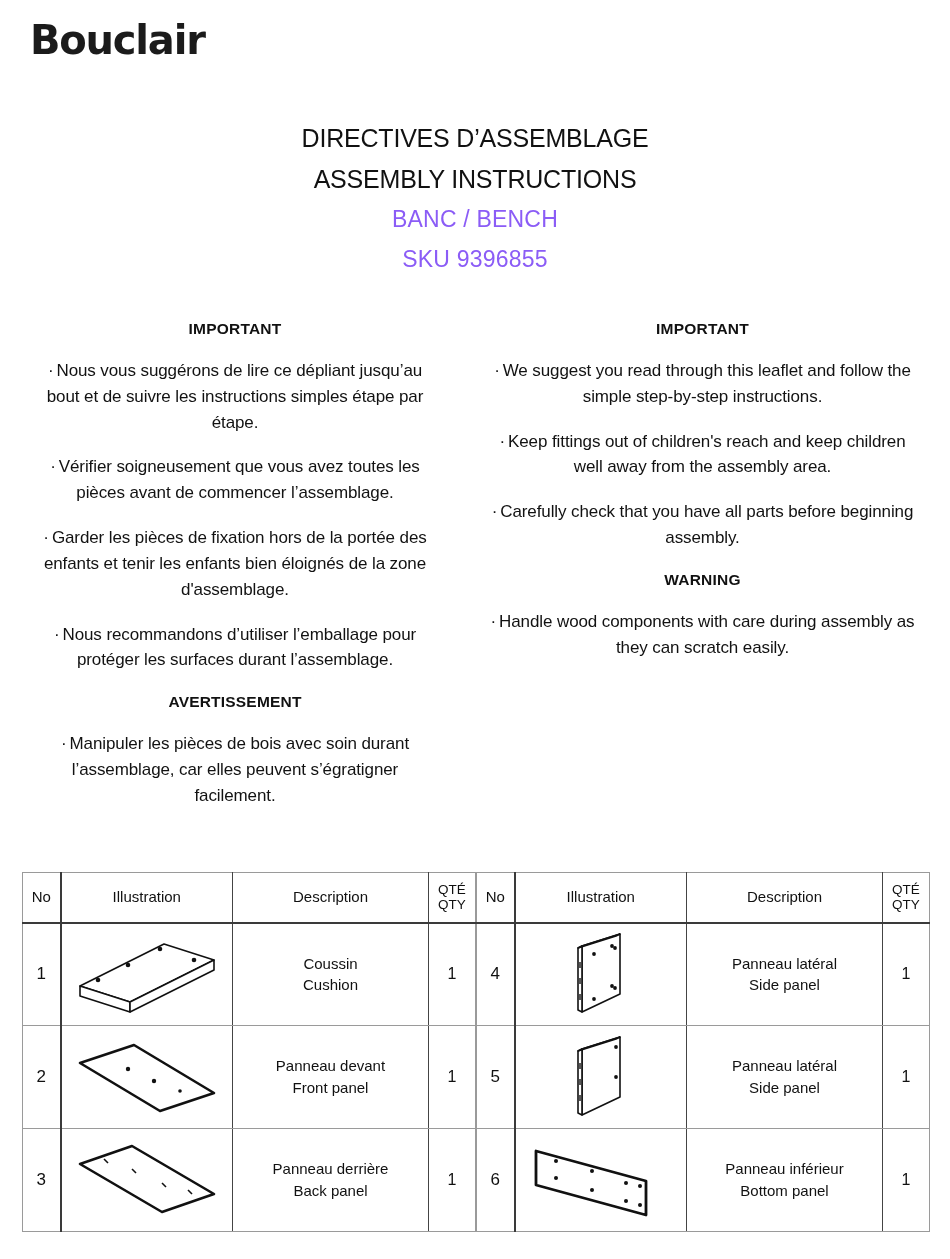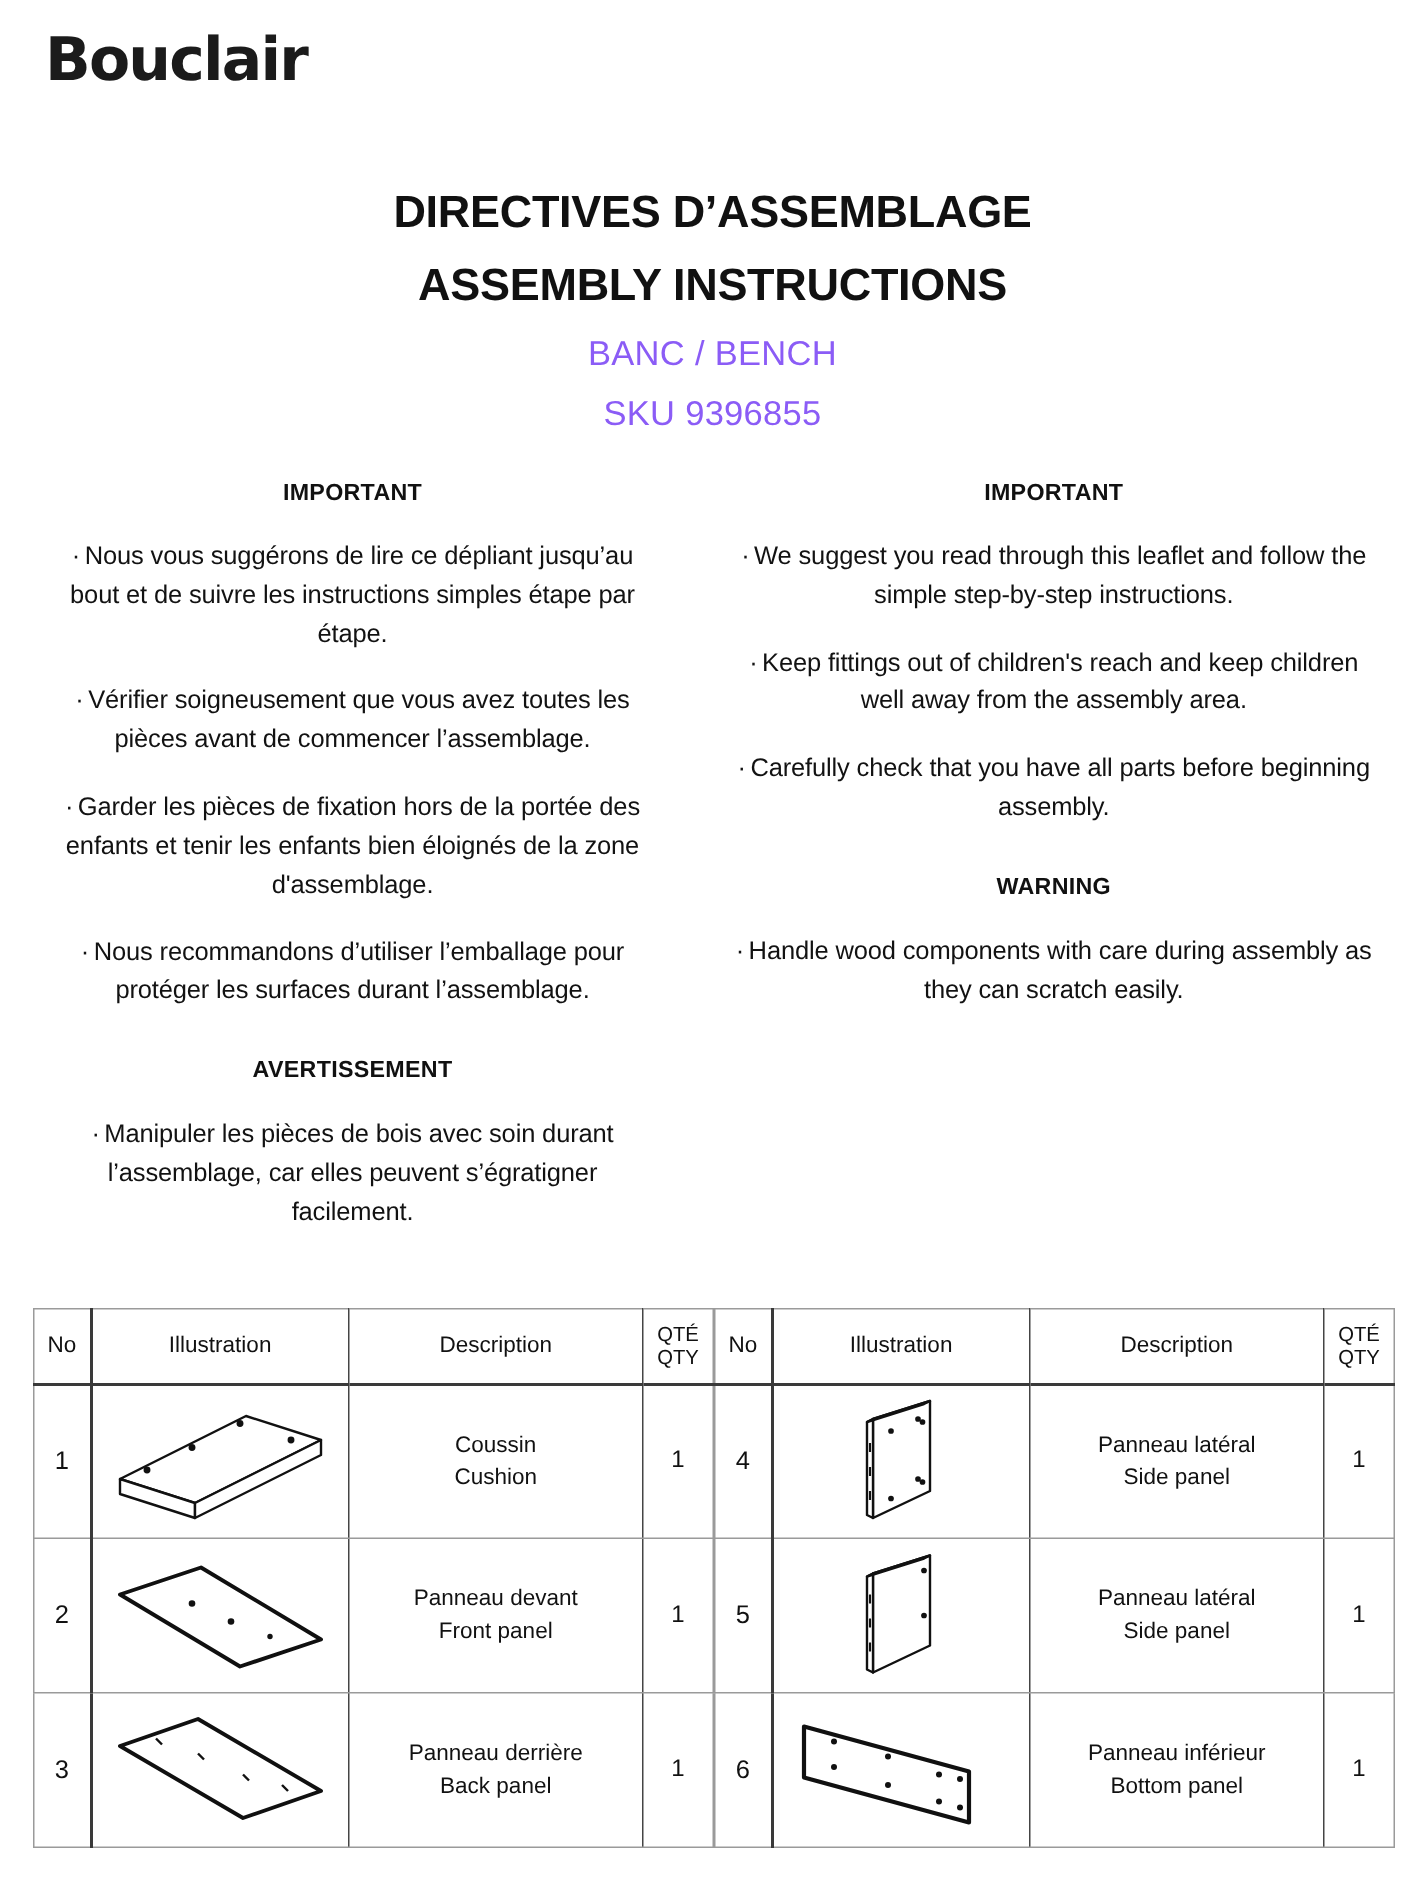--- a/index.html
+++ b/index.html
@@ -33,22 +33,22 @@
   }
 
   
   .title-block {
     position: absolute;
     left: 0; right: 0;
     top: 118px;
     text-align: center;
   }
   .title-line-1, .title-line-2 {
-    font-size: 30px;
-    font-weight: bold;
+    font-size: 25px;
+    font-weight: normal;
     letter-spacing: -0.2px;
     line-height: 1.62;
     color: #111;
   }
   .title-line-3, .title-line-4 {
     font-size: 23px;
     font-weight: normal;
     line-height: 1.75;
     color: #8b5cf6;
     letter-spacing: 0.2px;
@@ -67,21 +67,21 @@
   .col { width: 475px; padding: 0 35px 0 30px; }
   .col.right { padding: 0 28px 0 8px; }
 
   .sec-head {
     font-size: 15.5px;
     font-weight: bold;
     letter-spacing: 0.2px;
     margin: 0 0 20px 0;
     color: #111;
   }
-  .sec-head.second { margin-top: 32px; }
+  .sec-head.second { margin-top: 20px; }
   .bullet {
     font-size: 17px;
     line-height: 1.52;
     margin: 0 0 19px 0;
     color: #121212;
     letter-spacing: -0.1px;
   }
   .bullet .dot { margin-right: 3px; }
 
   

